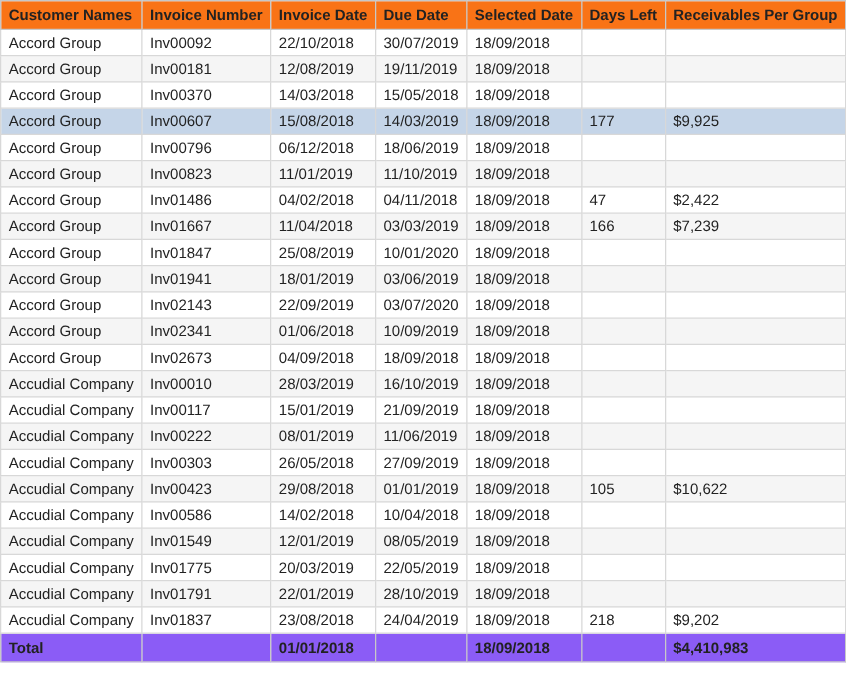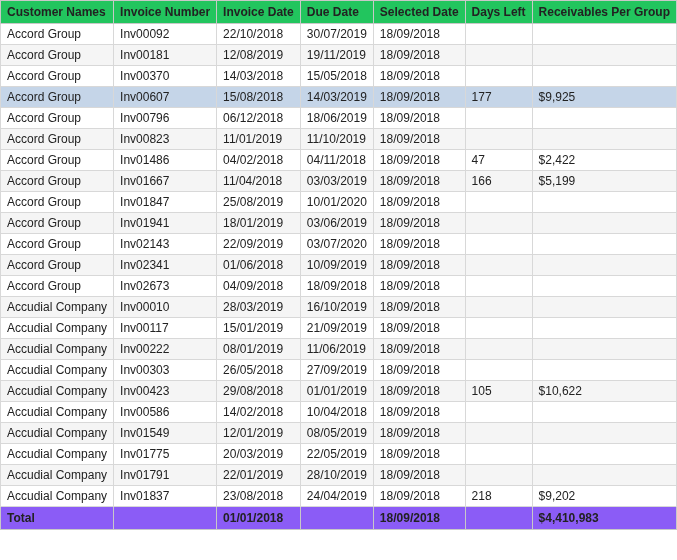--- a/index.html
+++ b/index.html
@@ -7,21 +7,21 @@
       font-family: Arial, sans-serif;
       font-size: 12px;
       background: #fff;
       color: #222;
     }
     table {
       width: 677px;
       border-collapse: collapse;
     }
     thead tr {
-      background: #22c55e;
+      background: #f97316;
     }
     thead th {
       border: 1px solid #c8c8c8;
       padding: 4px 6px;
       text-align: left;
       font-weight: bold;
       white-space: nowrap;
     }
     tbody tr {
       background: #fff;
@@ -130,21 +130,21 @@
         <td>47</td>
         <td>$2,422</td>
       </tr>
       <tr>
         <td>Accord Group</td>
         <td>Inv01667</td>
         <td>11/04/2018</td>
         <td>03/03/2019</td>
         <td>18/09/2018</td>
         <td>166</td>
-        <td>$5,199</td>
+        <td>$7,239</td>
       </tr>
       <tr>
         <td>Accord Group</td>
         <td>Inv01847</td>
         <td>25/08/2019</td>
         <td>10/01/2020</td>
         <td>18/09/2018</td>
         <td></td>
         <td></td>
       </tr>

